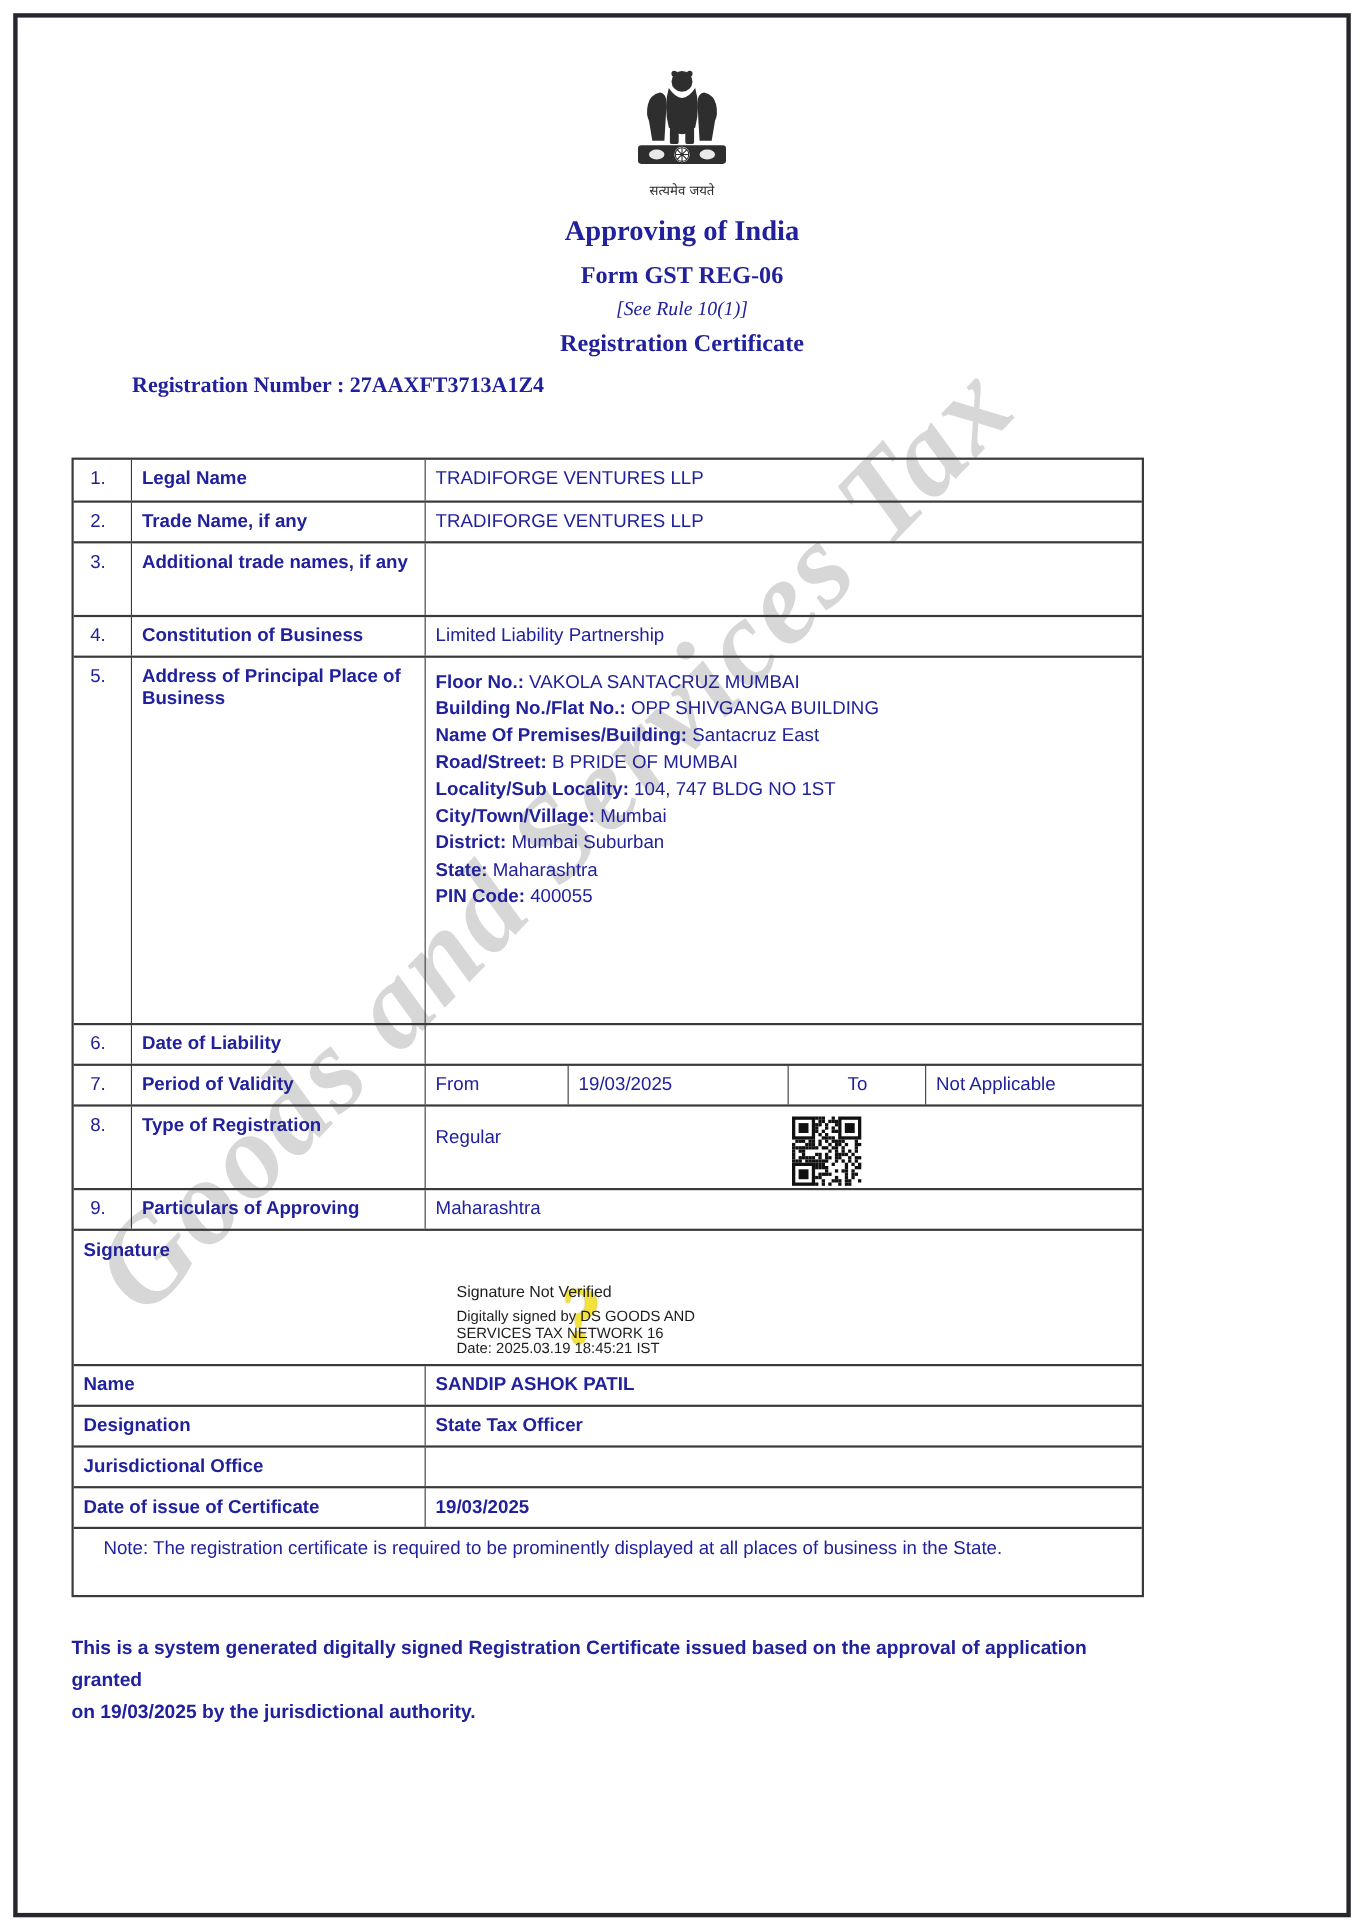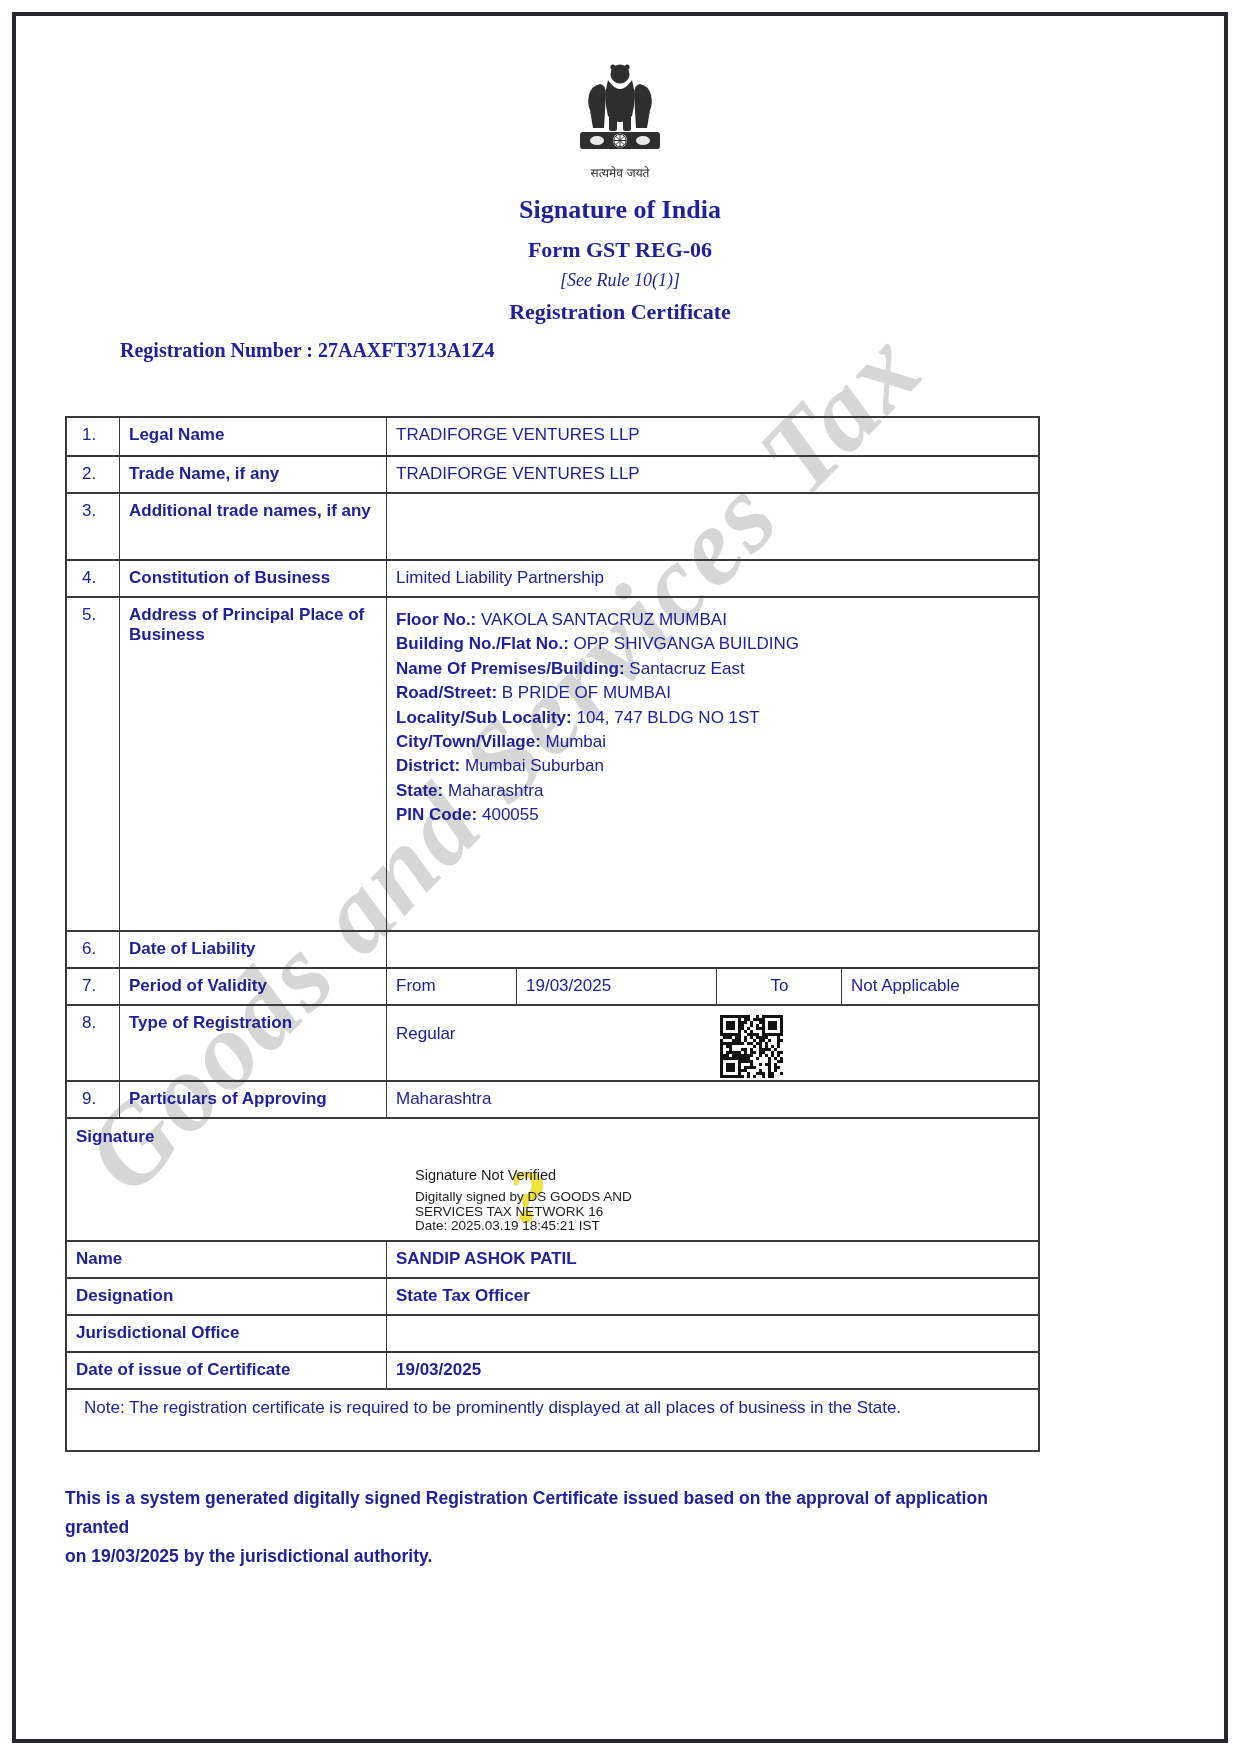--- a/index.html
+++ b/index.html
@@ -65,21 +65,21 @@
     position:absolute; left:443px; top:36px; z-index:0;
     font-size:74px; font-weight:bold; color:#f4e23c; text-shadow:0 0 2px #b3a424;
     font-family:"Liberation Serif", serif;
   }
   .sig-block { position:absolute; left:348px; top:48px; z-index:1; color:#1d1d1d; }
   .sig-nv { font-size:14.5px; margin-bottom:7px; }
   .sig-ln { font-size:13.5px; line-height:14.6px; }
 
   .o-lbl { width:320px; flex:0 0 320px; border-right:1px solid #3a3a3a; padding:7px 8px 0 9px; font-weight:bold; }
   .o-val { flex:1 1 auto; padding:7px 8px 0 9px;font-weight:bold; }
-  .note-cell { flex:1 1 auto; padding:8px 8px 0 17px; }
+  .note-cell { flex:1 1 auto; padding:8px 8px 0 27px; }
 
   .footer {
     position:absolute; left:65px; top:1426px; width:990px;
     color:#21219b; font-weight:bold; font-size:17.5px; line-height:29px;
   }
 </style>
 </head>
 <body>
 
 <div class="page">
@@ -103,21 +103,21 @@
         </g>
         <ellipse cx="27" cy="82.5" rx="7" ry="4.5" fill="#e9e9e9"></ellipse>
         <ellipse cx="73" cy="82.5" rx="7" ry="4.5" fill="#e9e9e9"></ellipse>
         <circle cx="50" cy="82.5" r="7" fill="#ffffff"></circle>
         <g stroke="#2e2e2e" stroke-width="1" fill="none">
           <circle cx="50" cy="82.5" r="6.2"></circle>
           <path d="M50 76.3 v12.4 M43.8 82.5 h12.4 M45.6 78.1 l8.8 8.8 M54.4 78.1 l-8.8 8.8"></path>
         </g>
       </svg>
       <div class="emblem-caption">सत्यमेव जयते</div>
-      <div class="title-gov">Signature of India</div>
+      <div class="title-gov">Approving of India</div>
       <div class="title-form">Form GST REG-06</div>
       <div class="title-rule">[See Rule 10(1)]</div>
       <div class="title-cert">Registration Certificate</div>
       <div class="regline">
         <span>Registration Number :</span>
         <span> </span>
         <span>27AAXFT3713A1Z4</span>
       </div>
     </div>
 

